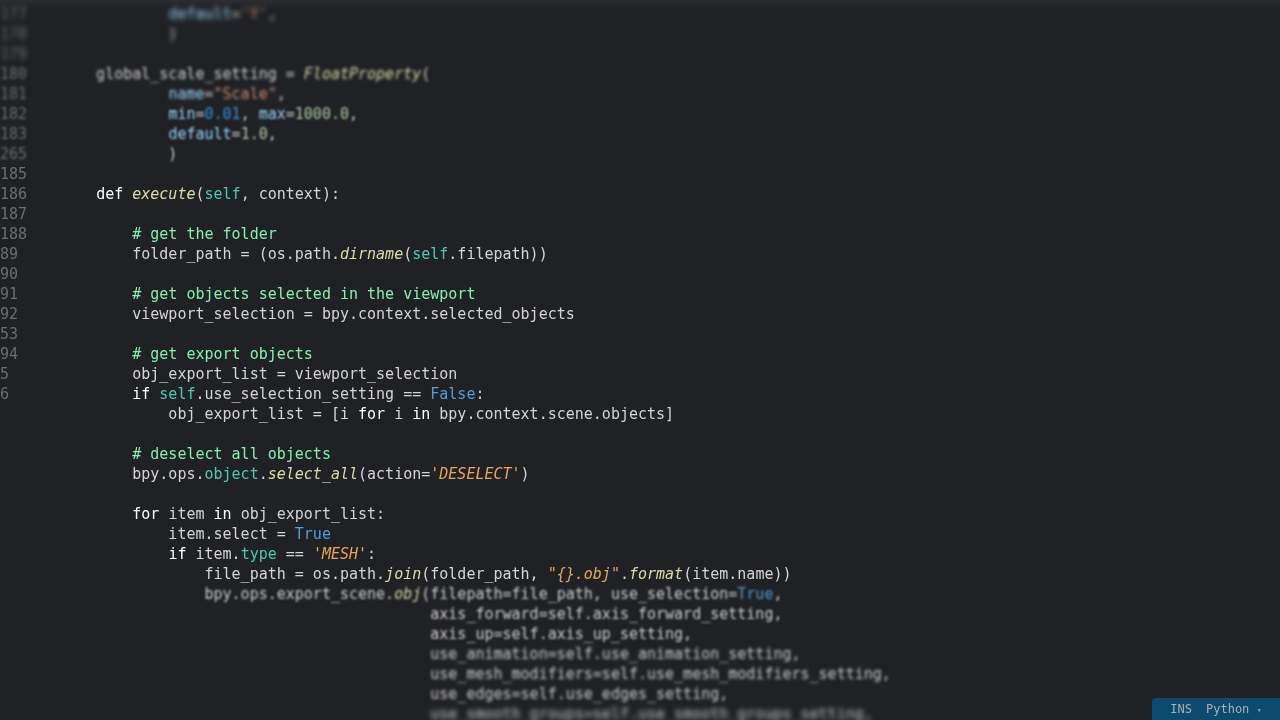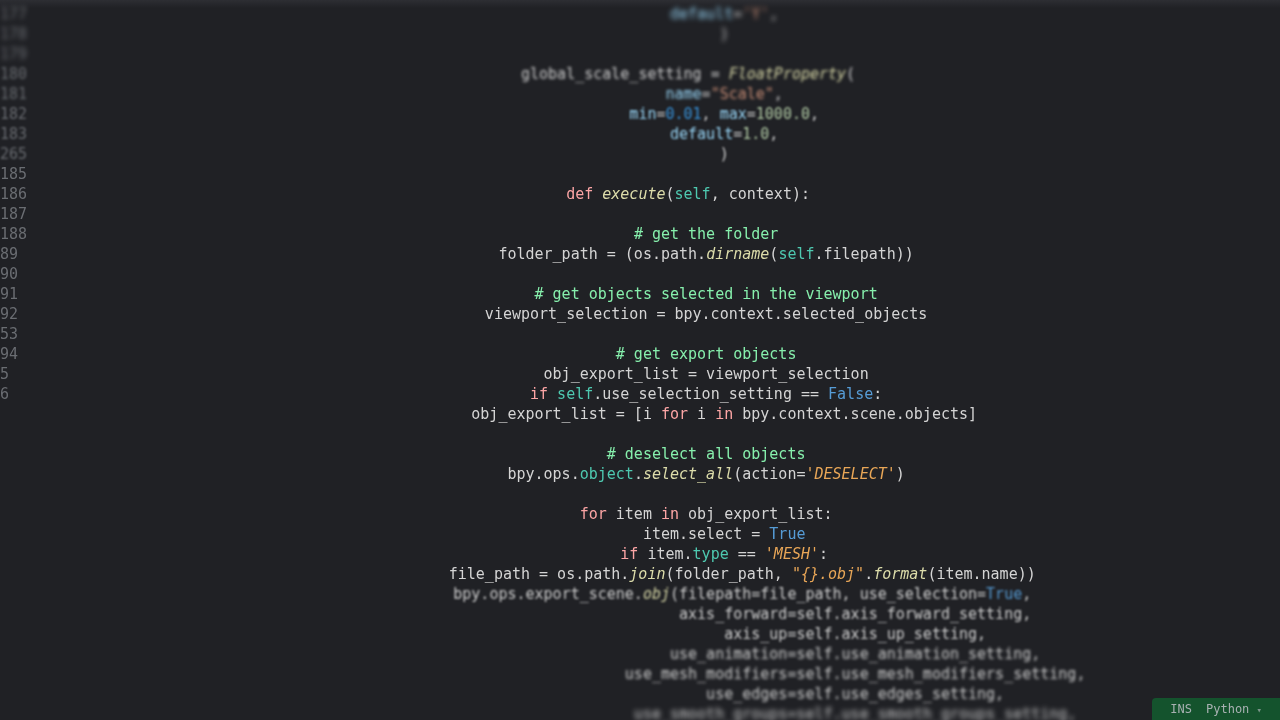--- a/index.html
+++ b/index.html
@@ -30,25 +30,25 @@
     flex-shrink: 0;
     line-height: 20px;
   }
   .code {
     padding-top: 4px;
     line-height: 20px;
     white-space: pre;
     flex: 1;
     color: #e6e6e6;
   }
-  .line { height: 20px; text-align: center; }
+  .line { height: 20px; }
   .g-line { height: 20px; }
 
   
-  .tok-kw      { color: #fca5a5; }  
+  .tok-kw      { color: #ffffff; }  
   .tok-builtin { color: #4ec9b0; }
   .tok-str     { color: #ce9178; }
   .tok-strlit  { color: #e8a657; font-style: italic; }  
   .tok-num     { color: #b5cea8; }
   .tok-numblue { color: #3794de; }
   .tok-bool    { color: #569cd6; }
   .tok-comment { color: #86efac; }
   .tok-named   { color: #9cdcfe; }  
   .tok-plain   { color: #d4d4d4; }
   .tok-call    { color: #dcdcaa; font-style: italic; }
@@ -66,21 +66,21 @@
     position: absolute;
     bottom: 0;
     right: 0;
     height: 22px;
     display: flex;
     gap: 14px;
     align-items: center;
     padding: 0 18px;
     font-size: 12px;
     color: #b8bbc0;
-    background: #14532d;
+    background: #0c4a6e;
     border-top-left-radius: 4px;
   }
   .statusbar > span { opacity: 0.9; }
   .tri { font-size: 9px; opacity: 0.7; }
 
   
   .topshade {
     position: absolute;
     top: 0; right: 0; left: 0;
     height: 8px;

